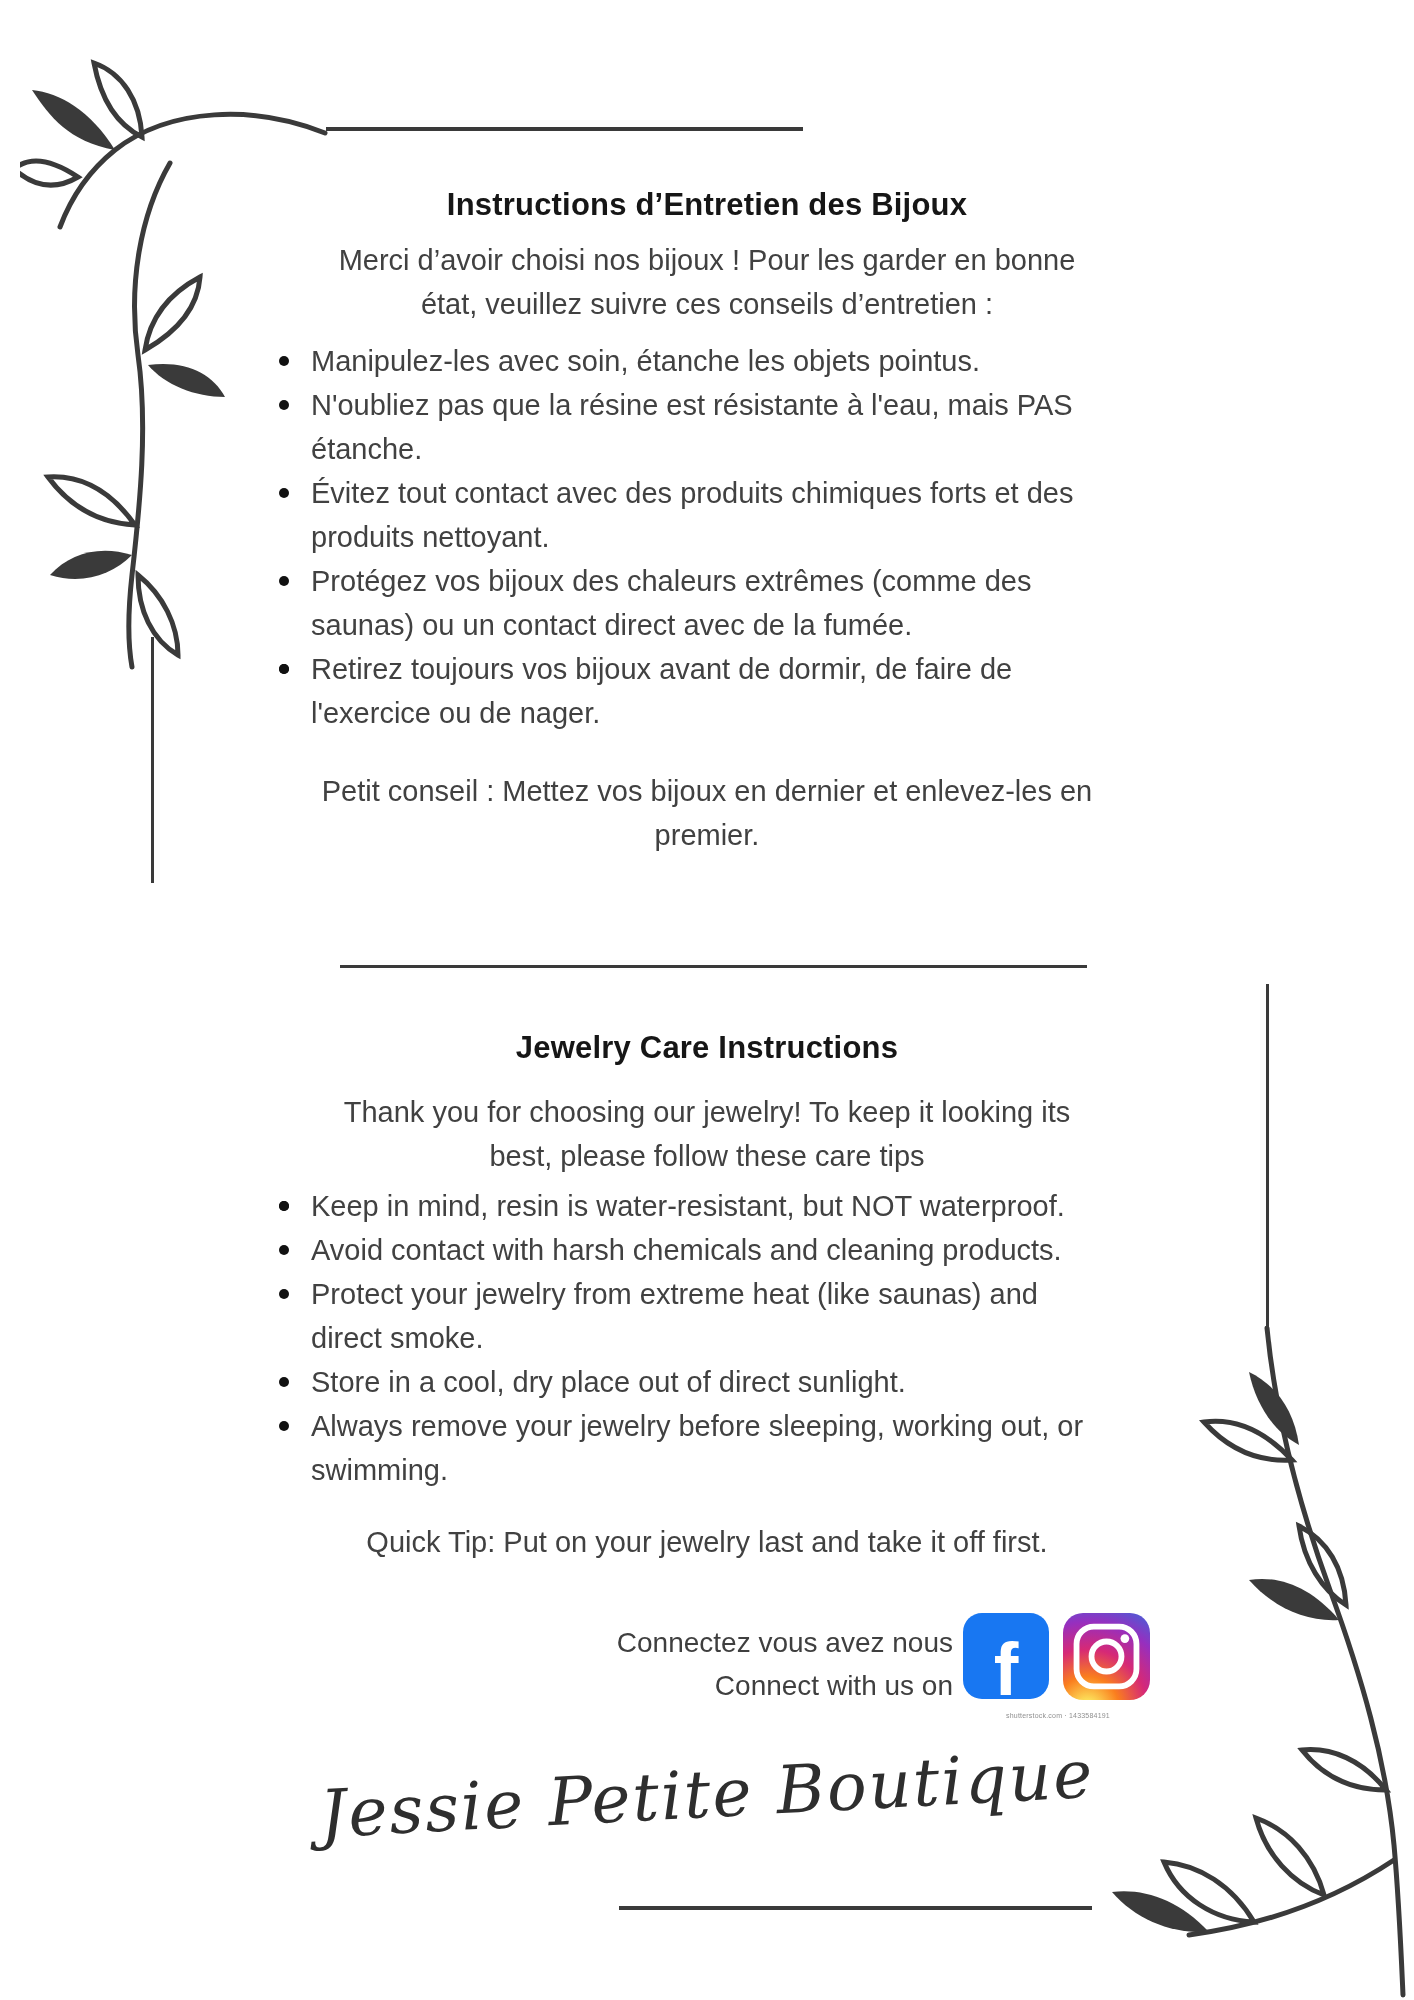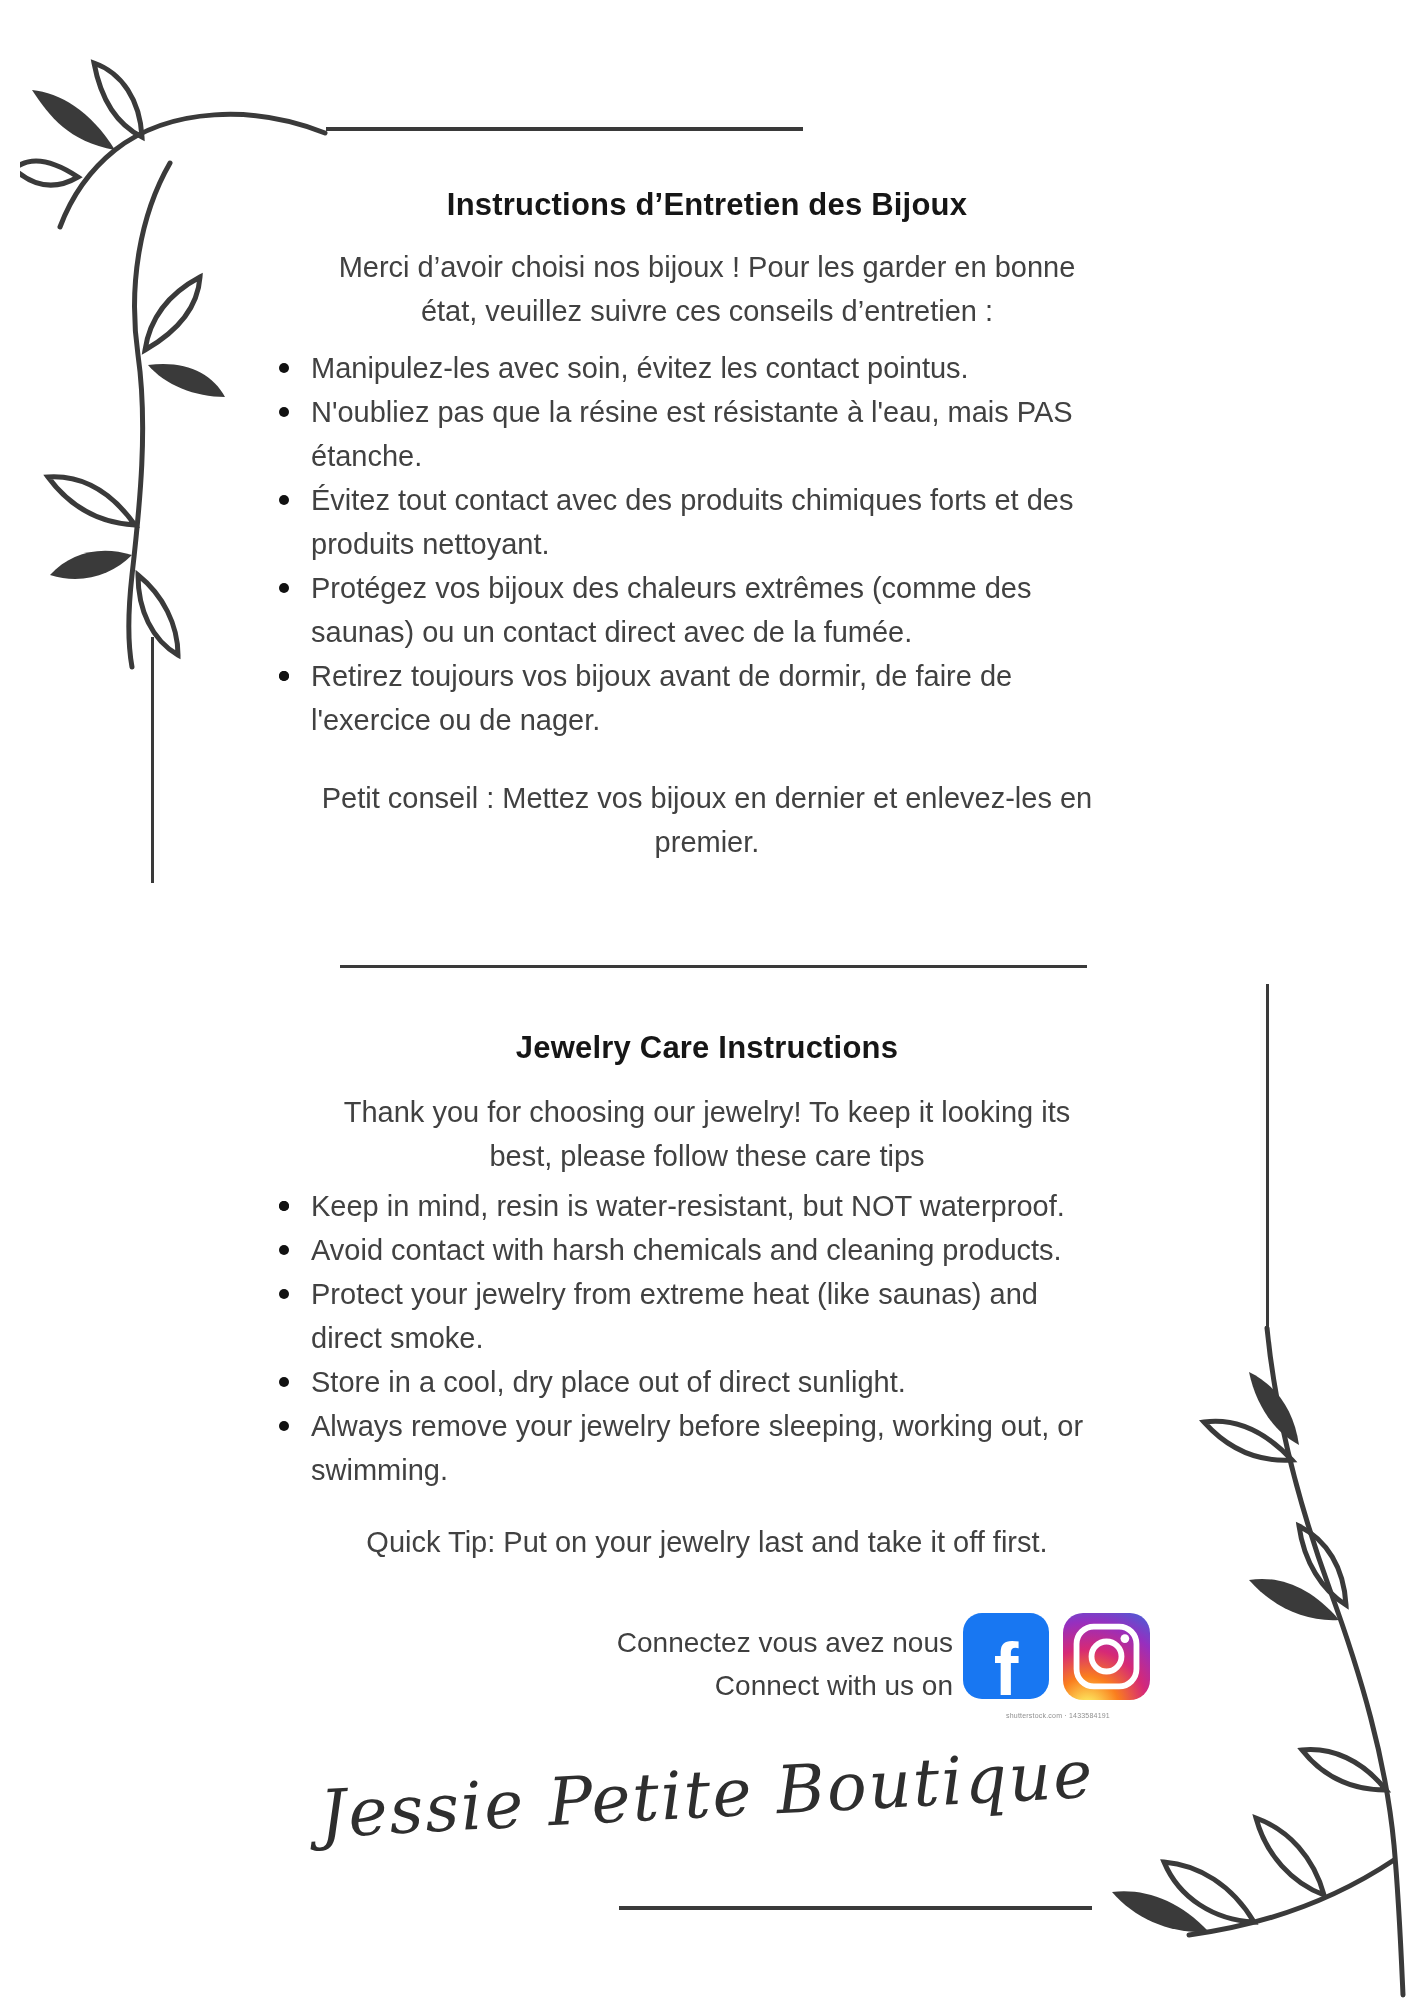--- a/index.html
+++ b/index.html
@@ -18,21 +18,21 @@
   .vline-right{left:1266px;top:984px;height:356px;}
 
   .section{position:absolute;left:277px;width:860px;}
   .fr-section{top:185px;}
   .en-section{top:1028px;}
   .sec-title{
     font-size:31px;font-weight:700;color:#161616;
     text-align:center;line-height:40px;letter-spacing:.2px;
   }
   .intro{text-align:center;font-size:29px;line-height:44px;}
-  .fr-section .intro{margin-top:20px;}
+  .fr-section .intro{margin-top:13px;}
   .en-section .intro{margin-top:22px;}
   ul.tips{margin:0;padding:0;list-style:none;font-size:29px;line-height:44px;}
   .fr-section ul.tips{margin-top:13px;}
   .en-section ul.tips{margin-top:6px;}
   ul.tips li{position:relative;padding-left:34px;}
   ul.tips li .dot{
     position:absolute;left:2px;top:17px;width:10px;height:10px;
     border-radius:50%;background:#111;
   }
   .tip-line{text-align:center;font-size:29px;line-height:44px;}
@@ -112,21 +112,21 @@
   <div class="vline vline-left"></div>
   <div class="vline vline-right"></div>
 
   <div class="section fr-section">
     <div class="sec-title">Instructions d’Entretien des Bijoux</div>
     <div class="intro">Merci d’avoir choisi nos bijoux ! Pour les garder en bonne<br>état, veuillez suivre ces conseils d’entretien :</div>
     <ul class="tips">
 
         <li>
           <span class="dot"></span>
-          <span>Manipulez-les avec soin, évitez les contact pointus.</span>
+          <span>Manipulez-les avec soin, étanche les objets pointus.</span>
         </li>
 
         <li>
           <span class="dot"></span>
           <span>N'oubliez pas que la résine est résistante à l'eau, mais PAS<br>étanche.</span>
         </li>
 
         <li>
           <span class="dot"></span>
           <span>Évitez tout contact avec des produits chimiques forts et des<br>produits nettoyant.</span>

